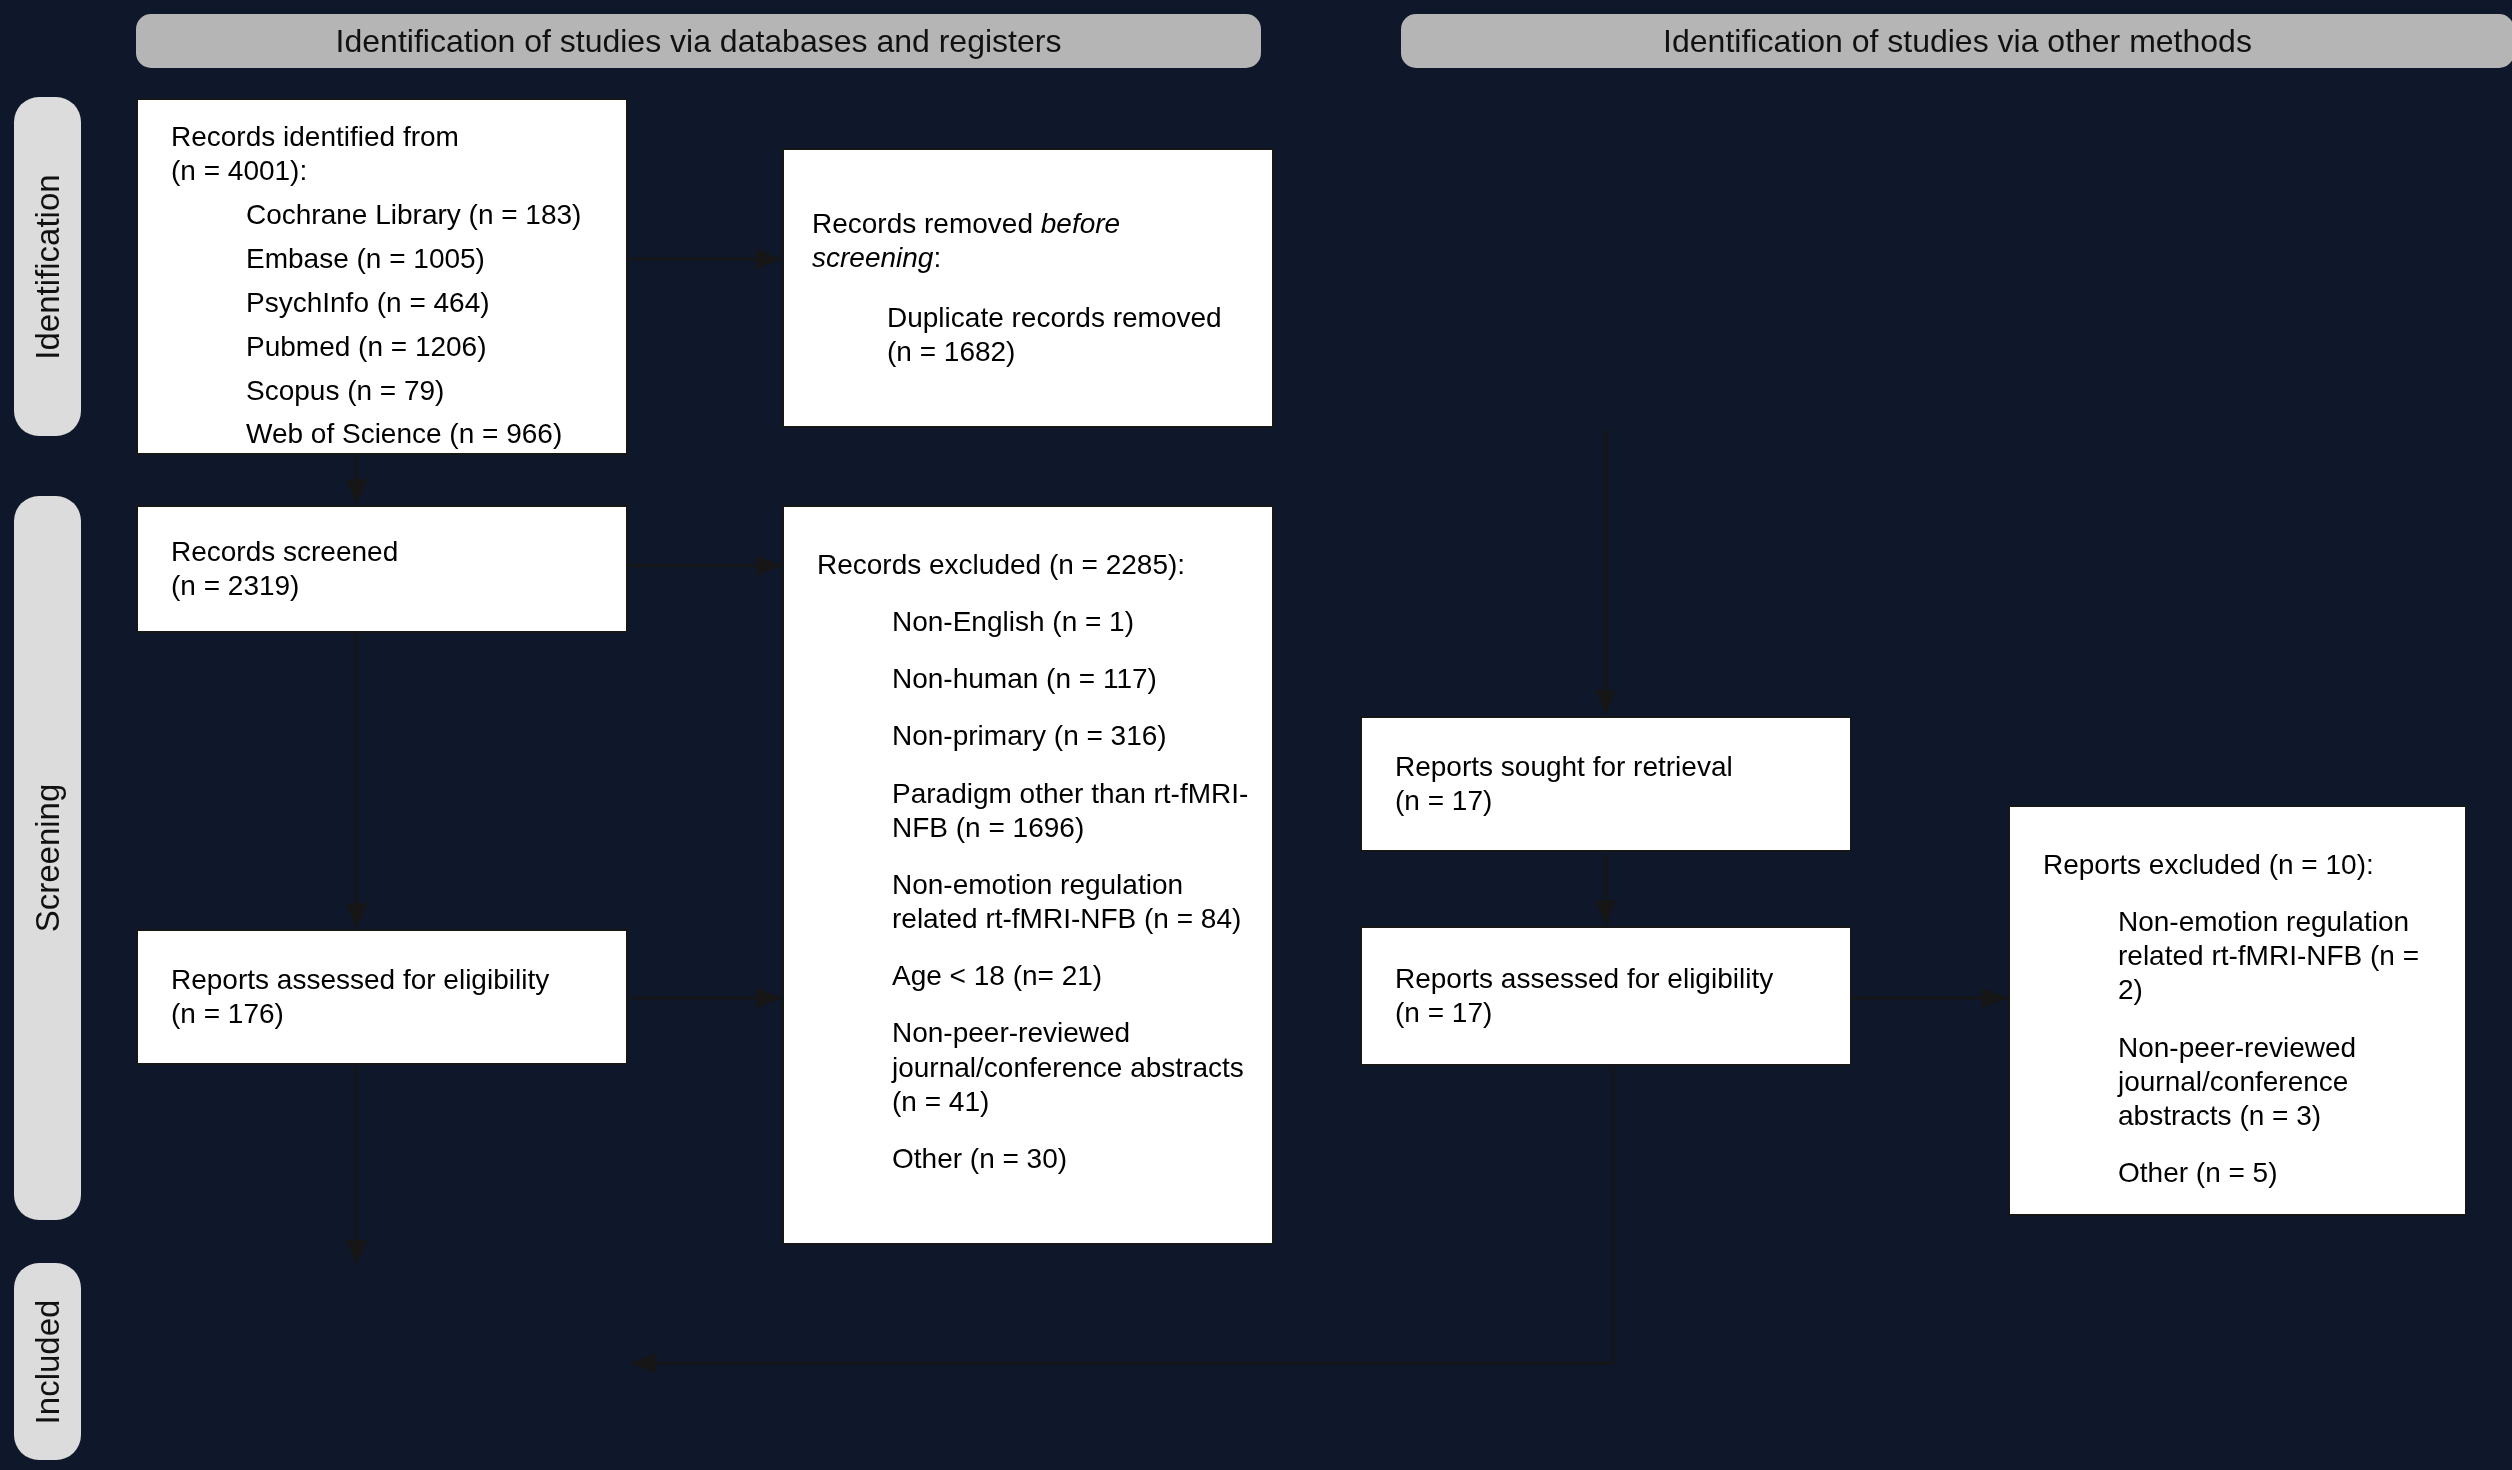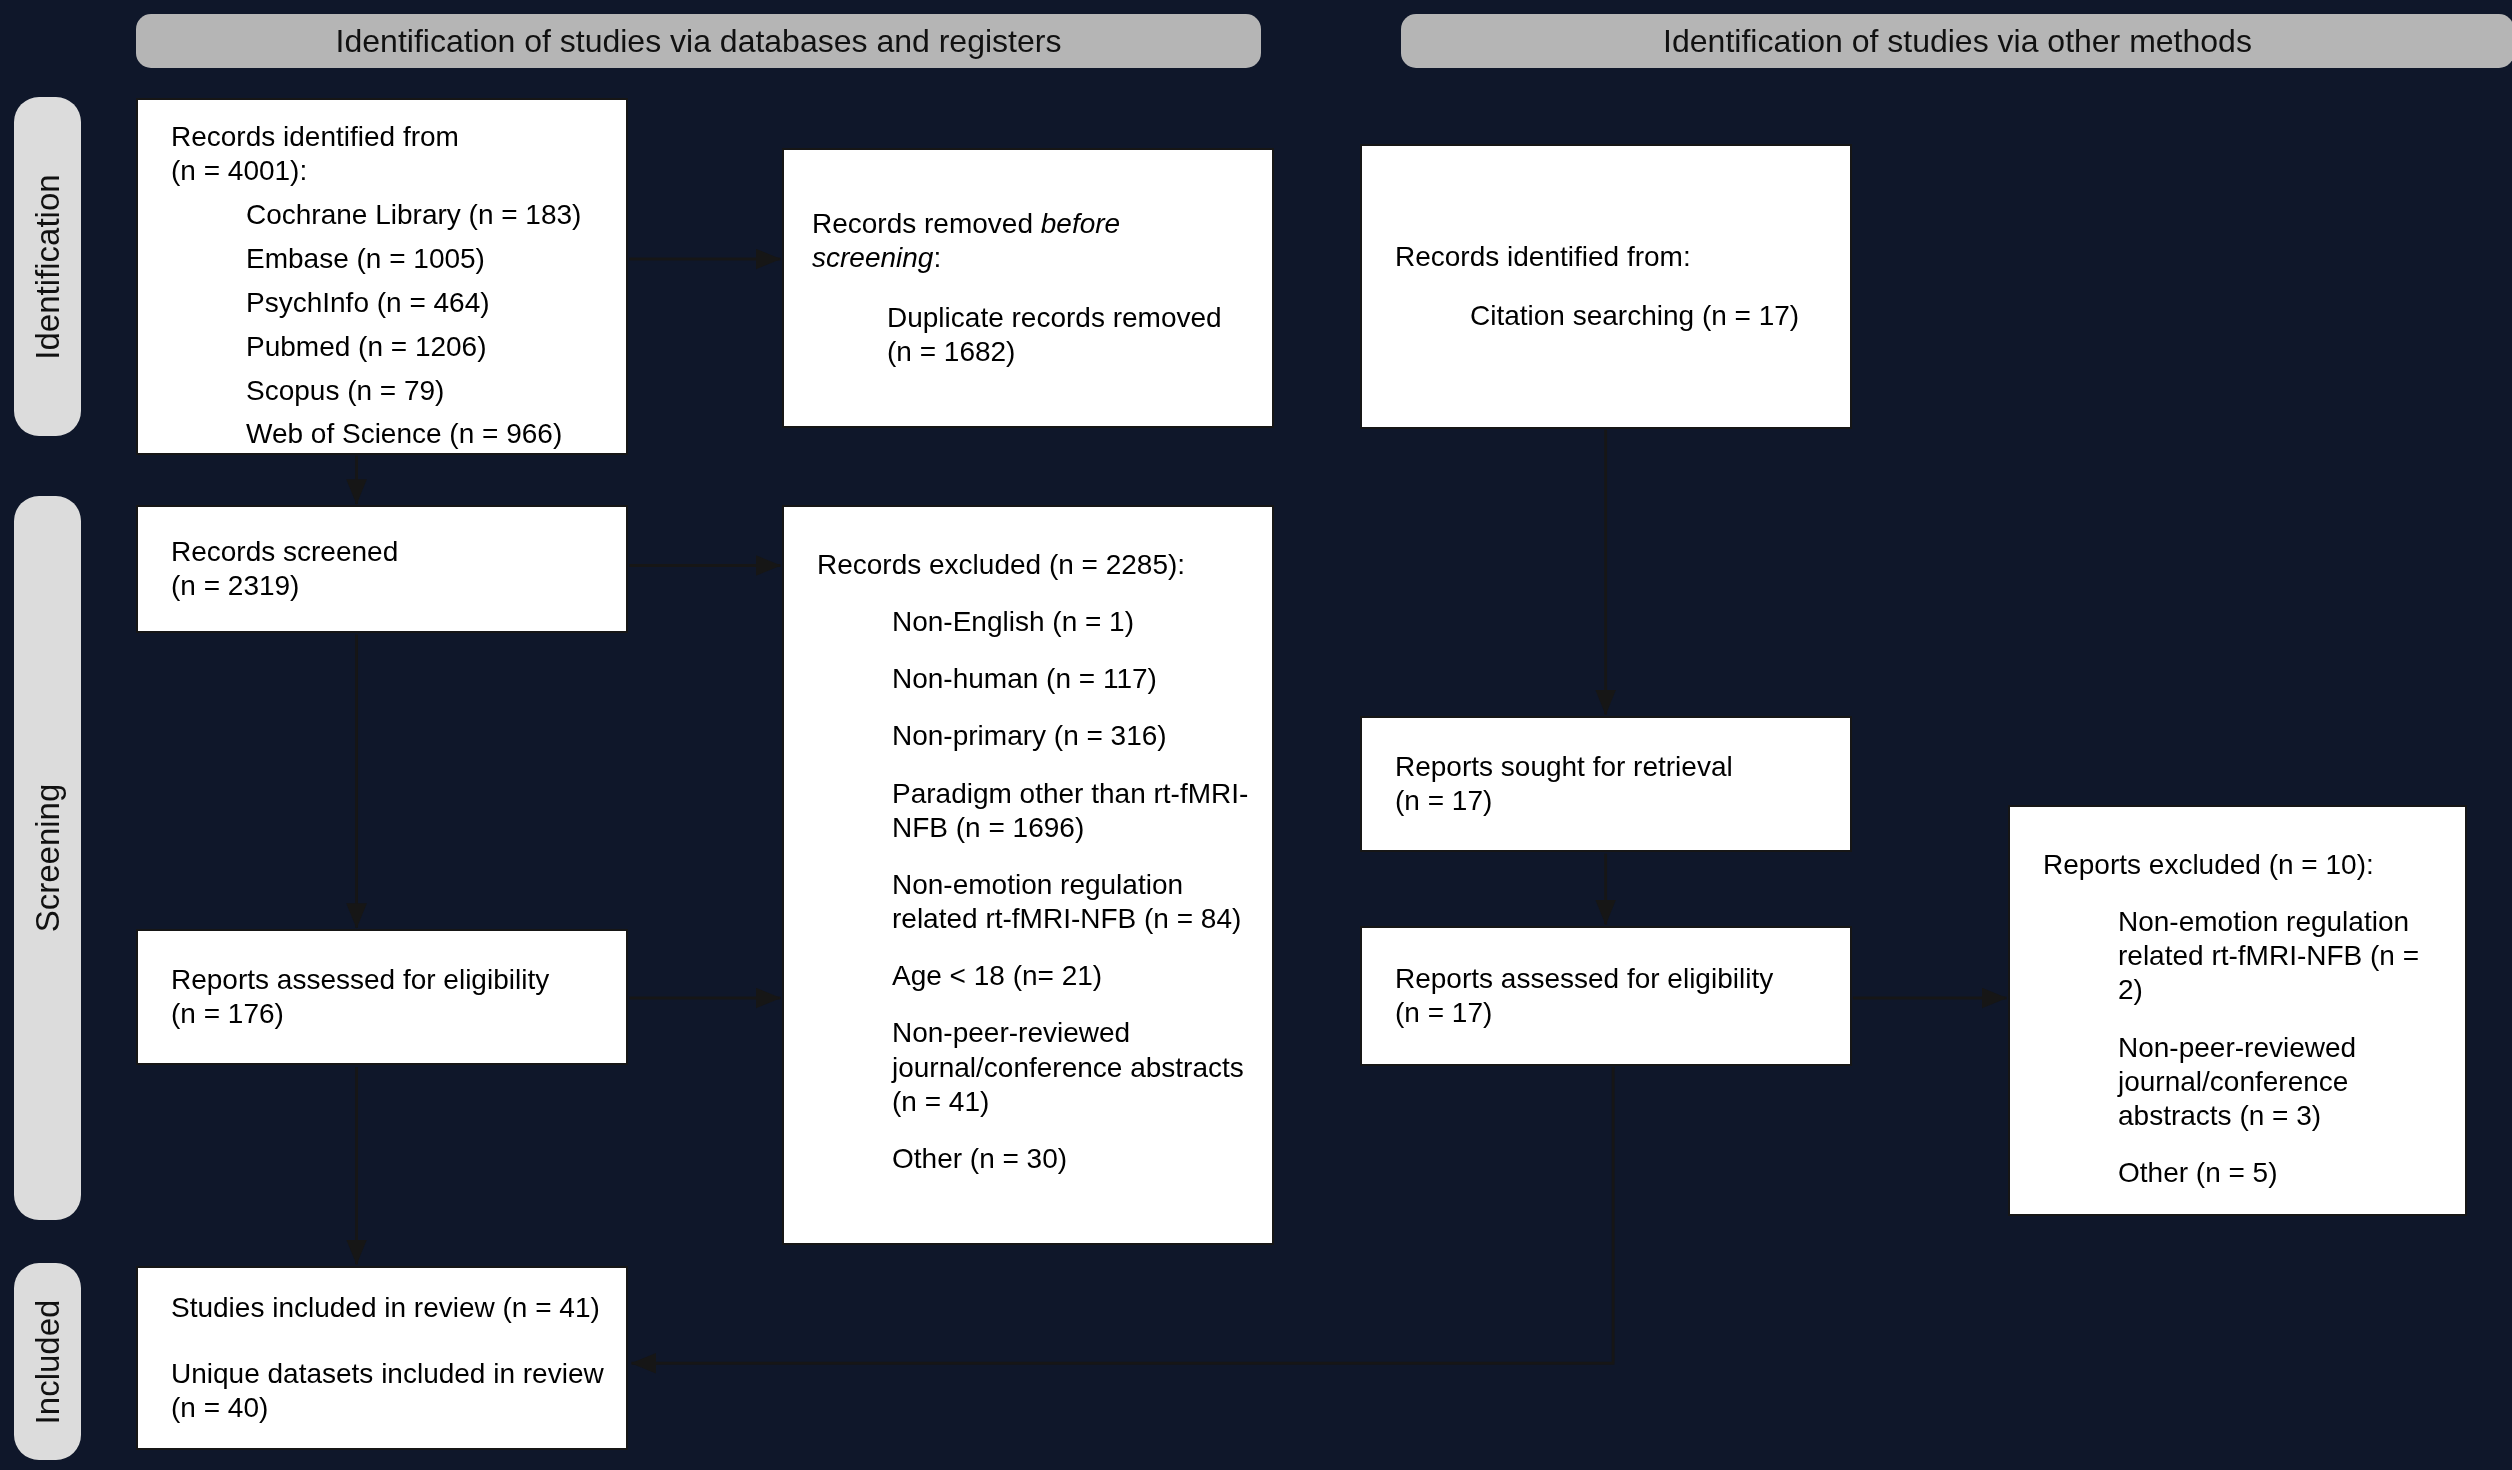--- a/index.html
+++ b/index.html
@@ -131,24 +131,20 @@
     <div class="item">Web of Science (n = 966)</div>
   </div>
 
   <div class="box center-box" style="left:782px; top:148px; width:492px; height:280px;padding-left:28px;">
     <div class="title">
       <span>Records removed </span><span class="italic">before screening</span><span>:</span>
     </div>
     <div class="item">Duplicate records removed (n = 1682)</div>
   </div>
 
-  <div class="box center-box" style="left:1360px; top:144px; width:492px; height:285px;">
-    <div class="title">Records identified from:</div>
-    <div class="item">Citation searching (n = 17)</div>
-  </div>
 
   <div class="box center-box" style="left:136px; top:505px; width:492px; height:128px;">
     <div class="title">Records screened</div>
     <div class="count">(n = 2319)</div>
   </div>
 
   <div class="box list-box" style="left:782px; top:505px; width:492px; height:740px;">
     <div class="title">Records excluded (n = 2285):</div>
     <div class="item">Non-English (n = 1)</div>
     <div class="item">Non-human (n = 117)</div>
@@ -175,19 +171,15 @@
     <div class="count">(n = 17)</div>
   </div>
 
   <div class="box list-box" style="left:2008px; top:805px; width:459px; height:411px;">
     <div class="title">Reports excluded (n = 10):</div>
     <div class="item">Non-emotion regulation related rt-fMRI-NFB (n = 2)</div>
     <div class="item">Non-peer-reviewed journal/conference abstracts (n = 3)</div>
     <div class="item">Other (n = 5)</div>
   </div>
 
-  <div class="box center-box" style="left:136px; top:1266px; width:492px; height:184px;">
-    <div class="para">Studies included in review (n = 41)</div>
-    <div class="para">Unique datasets included in review (n = 40)</div>
-  </div>
 
 </div>
 
 
 </body></html>

